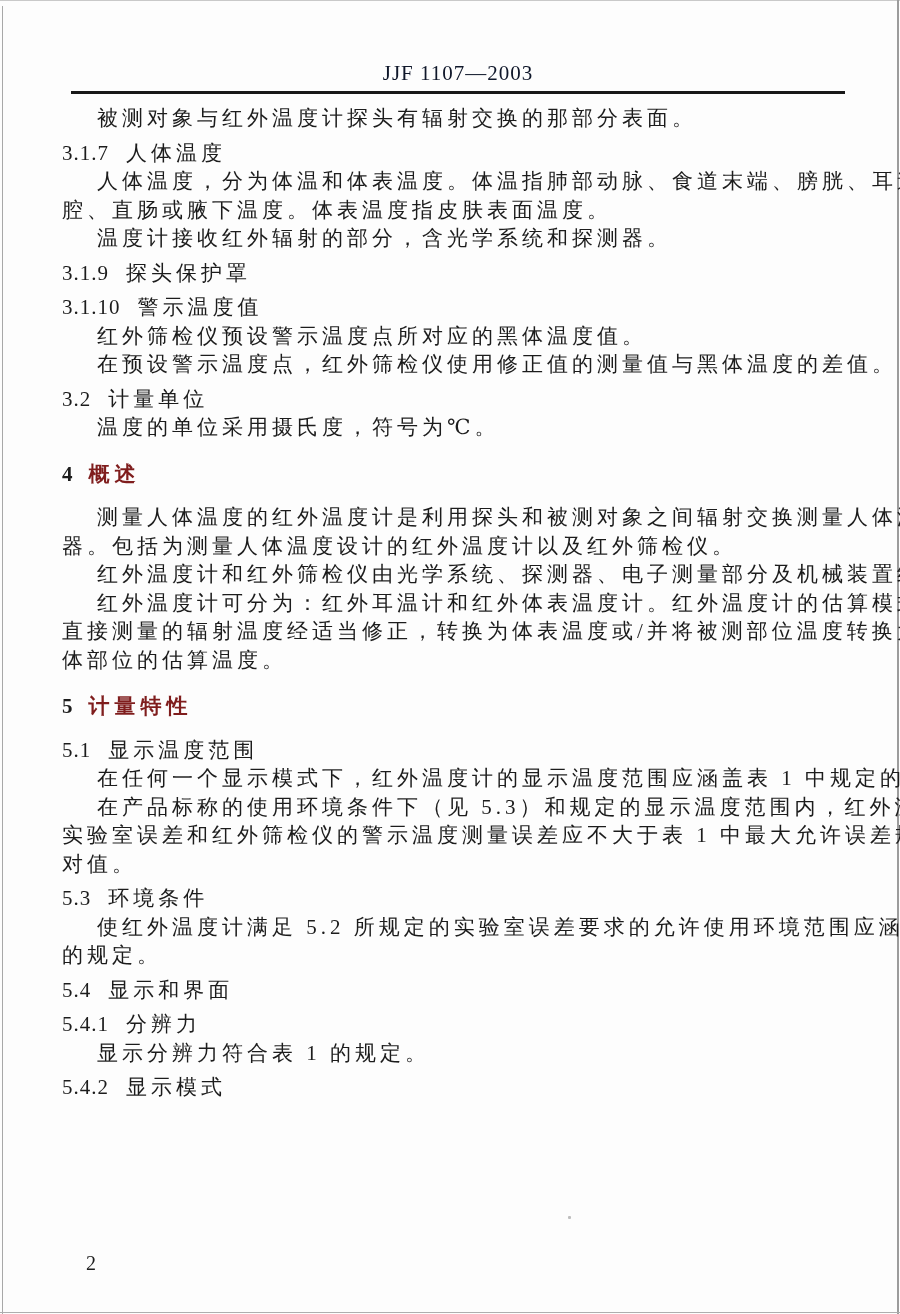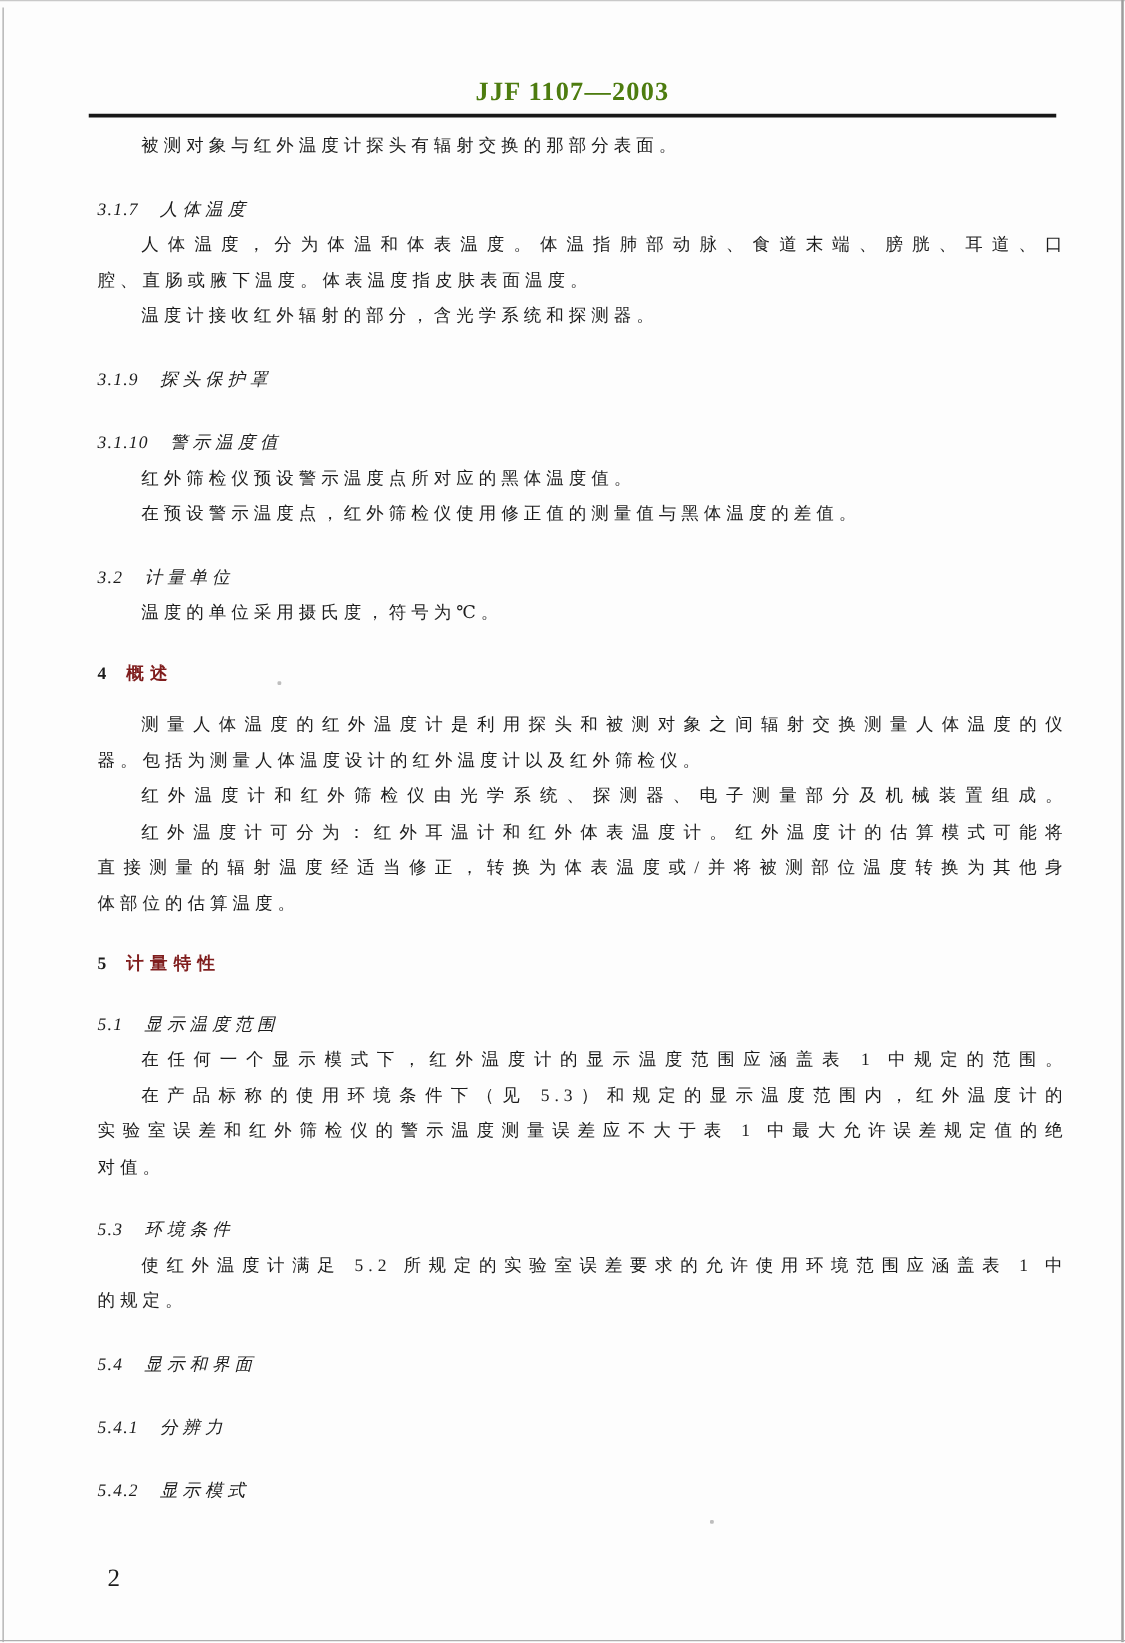--- a/index.html
+++ b/index.html
@@ -21,54 +21,54 @@
   .edge-left   { position:absolute; left:2px; top:6px;    width:1px;  bottom:0;   background:#a8a8a8; }
   .edge-right  { position:absolute; right:1px;top:0;      width:2px;  bottom:0;   background:#9c9c9c; }
   .edge-bottom { position:absolute; left:0;   bottom:1px; width:100%; height:1px; background:#aeaeae; }
 
   .header {
     position: absolute;
     left: 70px;
     top: 61px;
     width: 776px;
     text-align: center;
-    font-weight: bold;
+    font-weight: normal;
     font-size: 21px;
     letter-spacing: 1px;
-    color: #4d7c0f;
+    color: #0f172a;
   }
   .header-rule {
     position: absolute;
     left: 71px;
     top: 91px;
     width: 774px;
     height: 3px;
     background: #181818;
   }
 
   .doc {
     position: absolute;
-    left: 78px;
+    left: 62px;
     top: 104px;
     width: 776px;
-    font-size: 14px;
+    font-size: 21px;
   }
   .line {
     height: 28.5px;
     line-height: 28.5px;
     white-space: nowrap;
     letter-spacing: 4px;
     color: #1c1c1c;
   }
   .line.indent { padding-left: 35px; }
   .line.fill {
     text-align: justify;
     text-align-last: justify;
   }
-  .clause { margin-top: 22px; font-style: italic; }
+  .clause { margin-top: 6px; }
   .clause .num { letter-spacing: 1px; margin-right: 17px; }
   .clause .ttl { letter-spacing: 4px; }
   .chapter { margin-top: 18px; margin-bottom: 15px; }
   .chapter .num {
     font-weight: bold;
     letter-spacing: 1px;
     margin-right: 15px;
   }
   .chapter .ttl {
     font-family: "Liberation Sans", "DejaVu Sans", sans-serif;
@@ -134,20 +134,21 @@
       <div class="line clause"><span class="num">5.1</span><span class="ttl">显示温度范围</span></div>
       <div class="line body indent fill">在任何一个显示模式下，红外温度计的显示温度范围应涵盖表 1 中规定的范围。</div>
       <div class="line body indent fill">在产品标称的使用环境条件下（见 5.3）和规定的显示温度范围内，红外温度计的</div>
       <div class="line body fill">实验室误差和红外筛检仪的警示温度测量误差应不大于表 1 中最大允许误差规定值的绝</div>
       <div class="line body">对值。</div>
       <div class="line clause"><span class="num">5.3</span><span class="ttl">环境条件</span></div>
       <div class="line body indent fill">使红外温度计满足 5.2 所规定的实验室误差要求的允许使用环境范围应涵盖表 1 中</div>
       <div class="line body">的规定。</div>
       <div class="line clause"><span class="num">5.4</span><span class="ttl">显示和界面</span></div>
       <div class="line clause"><span class="num">5.4.1</span><span class="ttl">分辨力</span></div>
+      <div class="line body indent">显示分辨力符合表 1 的规定。</div>
       <div class="line clause"><span class="num">5.4.2</span><span class="ttl">显示模式</span></div>
     </div>
 
   <div class="pageno">2</div>
 
   <div class="speck speck-1"></div>
   <div class="speck speck-2"></div>
 </div>
 
 </body></html>

